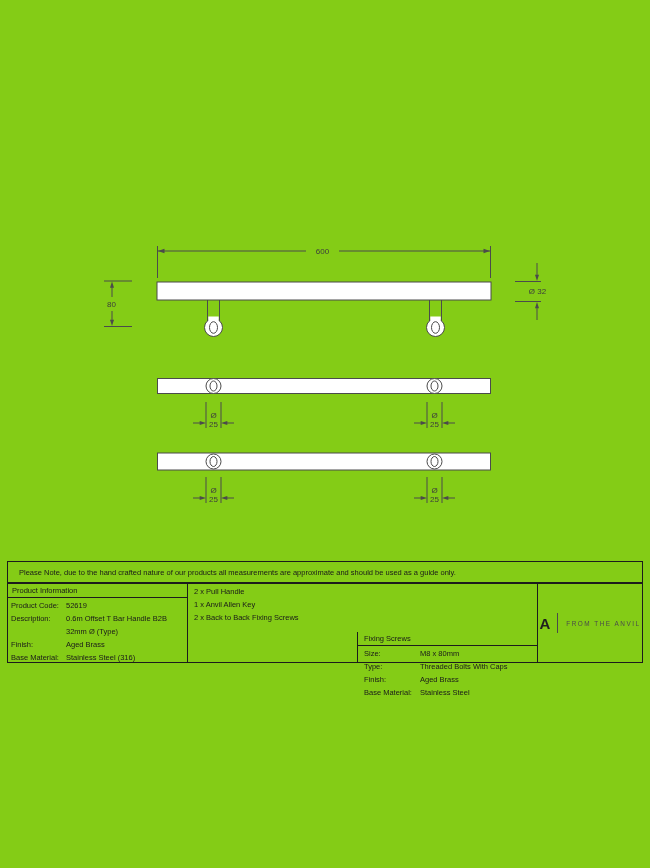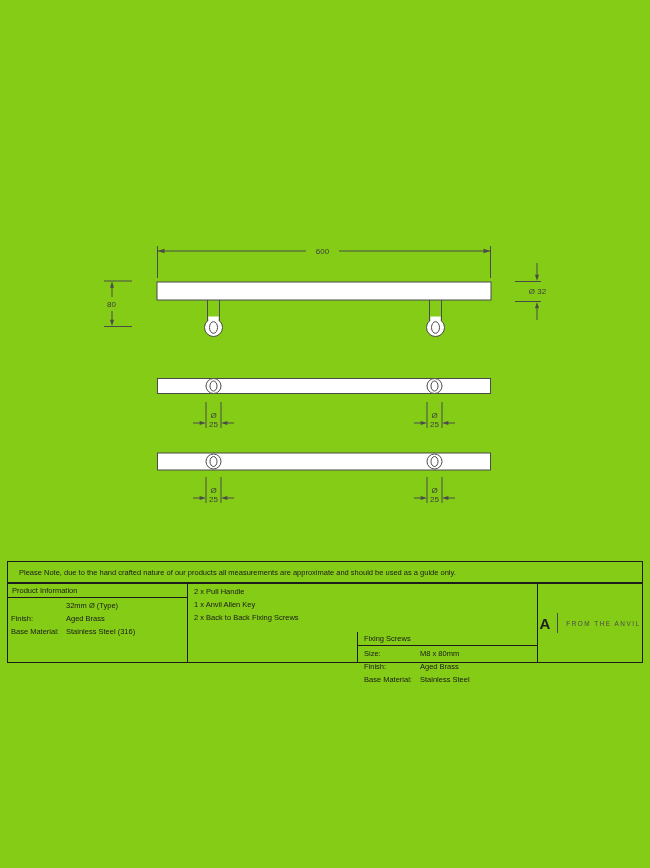--- a/index.html
+++ b/index.html
@@ -192,20 +192,28 @@
   <div class="note-box">
     <span>Please Note, due to the hand crafted nature of our products all measurements are approximate and should be used as a guide only.</span>
   </div>
 
   <div class="spec-table">
 
     <div class="col col1">
       <div class="col-header">Product Information</div>
       <div class="col-body">
         <div class="kv">
+          <span class="k">Product Code:</span>
+          <span class="v">52619</span>
+        </div>
+        <div class="kv">
+          <span class="k">Description:</span>
+          <span class="v">0.6m Offset T Bar Handle B2B</span>
+        </div>
+        <div class="kv">
           <span class="k"></span>
           <span class="v">32mm Ø (Type)</span>
         </div>
         <div class="kv">
           <span class="k">Finish:</span>
           <span class="v">Aged Brass</span>
         </div>
         <div class="kv">
           <span class="k">Base Material:</span>
           <span class="v">Stainless Steel (316)</span>
@@ -222,20 +230,24 @@
     </div>
 
     <div class="col col3">
       <div class="col-header">Fixing Screws</div>
       <div class="col-body">
         <div class="kv">
           <span class="k">Size:</span>
           <span class="v">M8 x 80mm</span>
         </div>
         <div class="kv">
+          <span class="k">Type:</span>
+          <span class="v">Threaded Bolts With Caps</span>
+        </div>
+        <div class="kv">
           <span class="k">Finish:</span>
           <span class="v">Aged Brass</span>
         </div>
         <div class="kv">
           <span class="k">Base Material:</span>
           <span class="v">Stainless Steel</span>
         </div>
       </div>
     </div>
 

